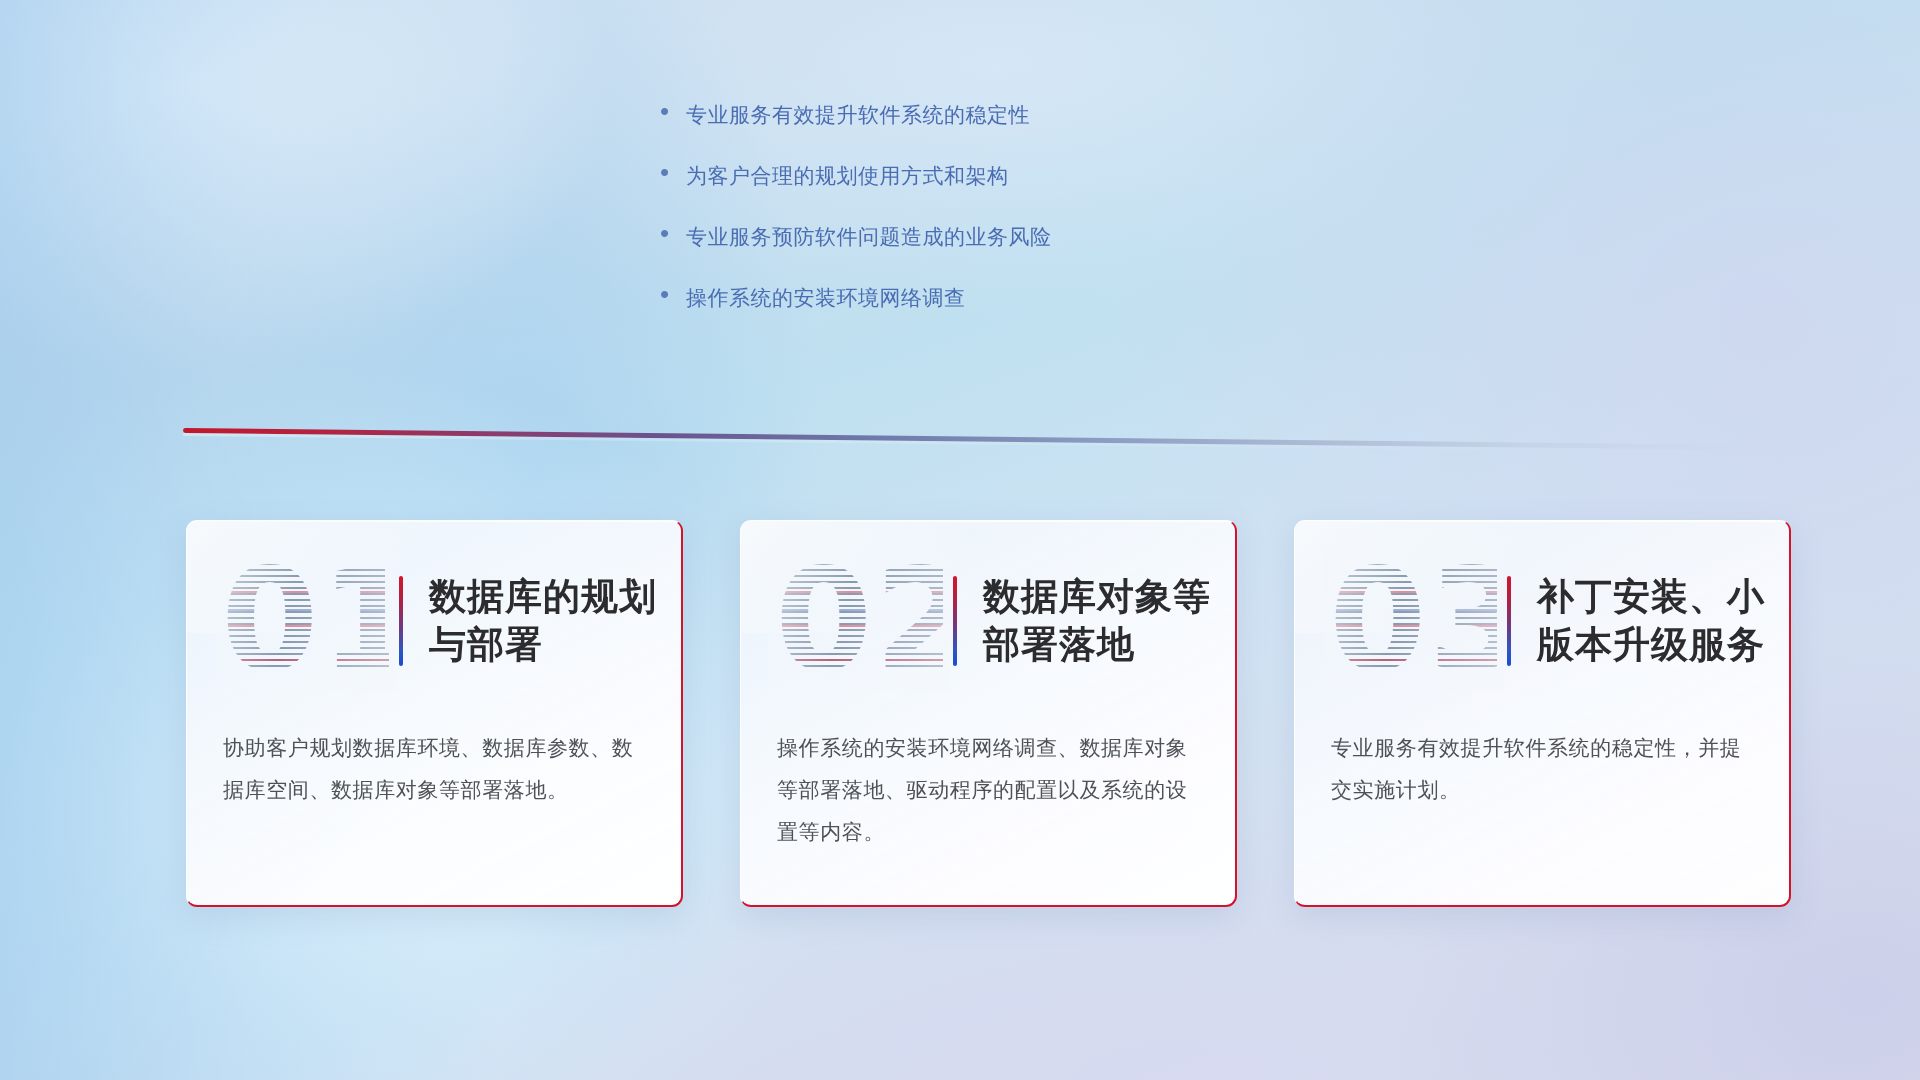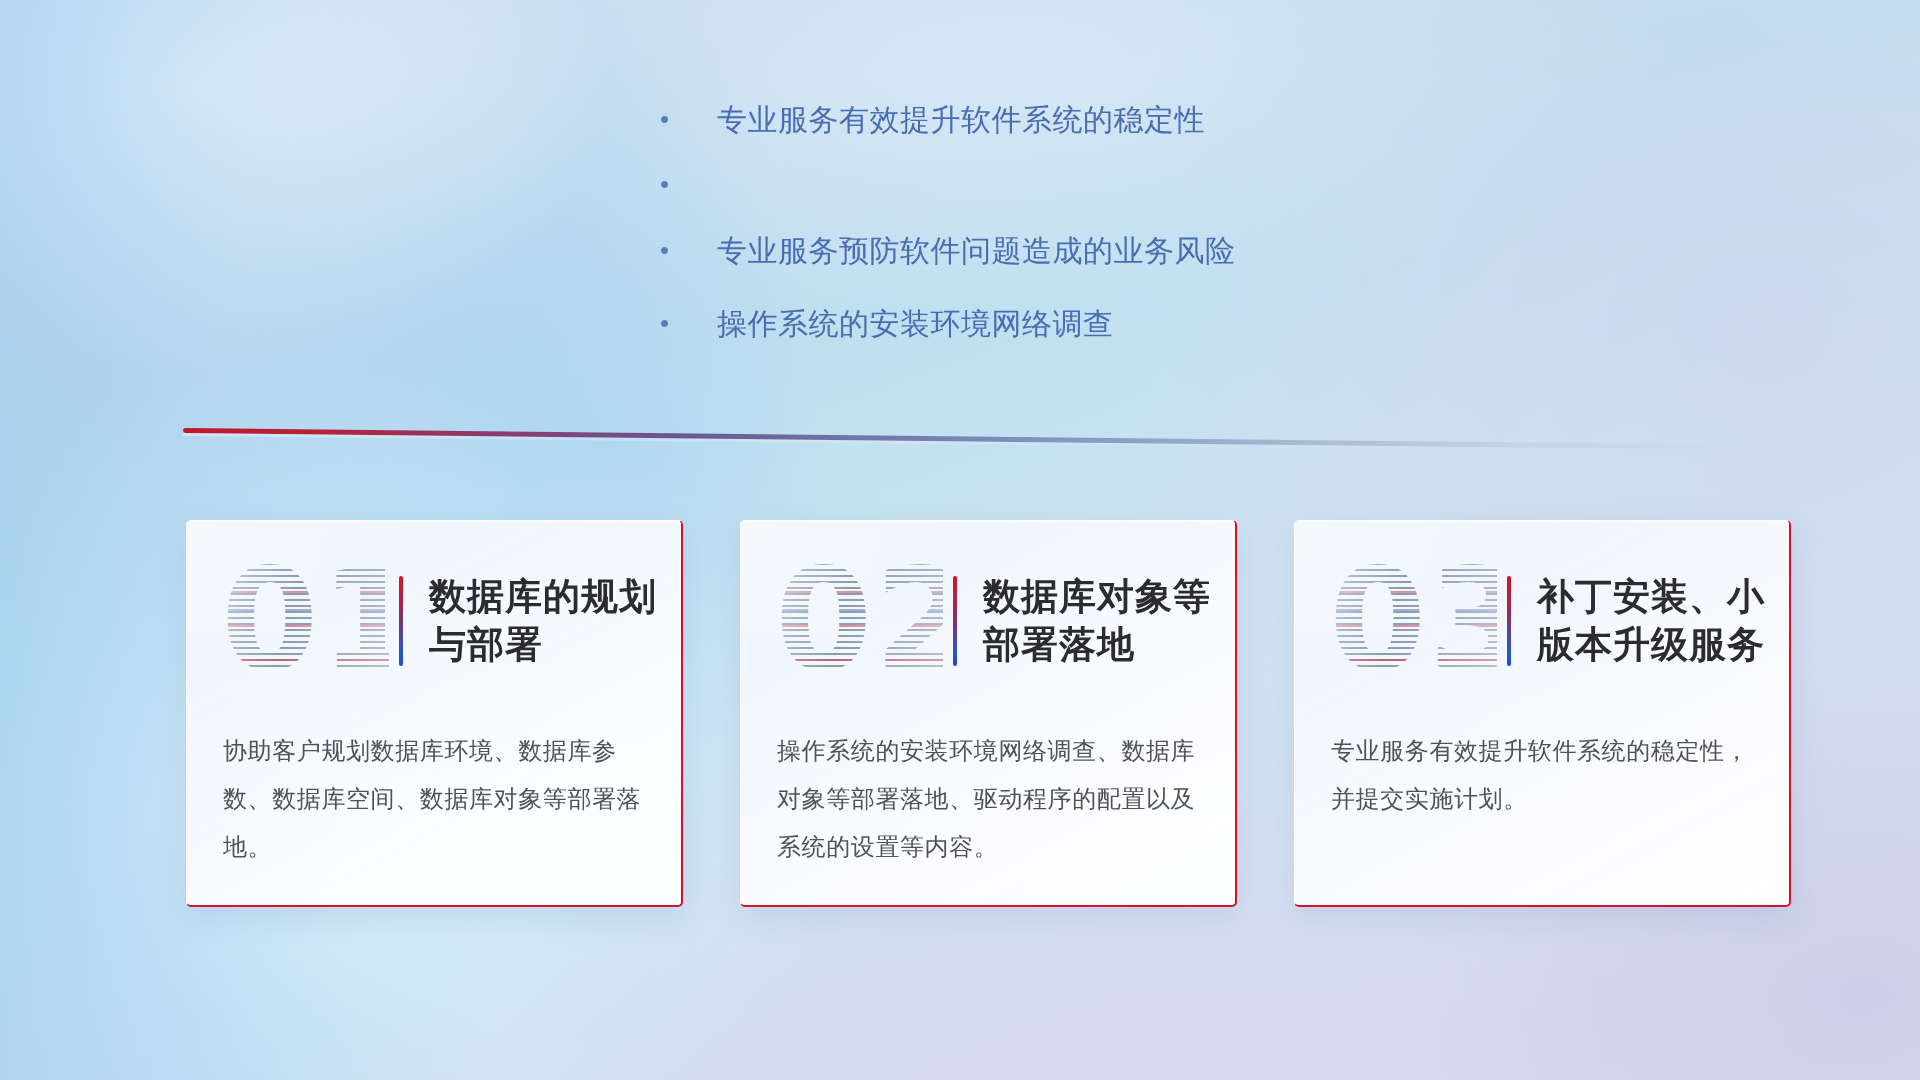--- a/index.html
+++ b/index.html
@@ -45,23 +45,22 @@
   .bullets {
     position:absolute; left:660px; top:100px; z-index:5;
     display:flex; flex-direction:column; gap:32px;
   }
   .bullet-row { display:flex; align-items:baseline; }
   .bullet-dot {
     width:26px; flex:0 0 26px; color:#5a7cba; font-size:26px; line-height:1;
     text-align:left; transform:translateY(-2px);
   }
   .bullet-text {
-    font-size:30px; color:#4a6cb3; letter-spacing:.5px; white-space:nowrap;
+    font-size:21px; color:#4a6cb3; letter-spacing:.5px; white-space:nowrap;
     font-weight:400;
-    margin-left:31px;
   }
 
   
   .divider-wrap {
     position:absolute; left:183px; top:420px; width:1560px; height:26px; z-index:5;
     transform:rotate(.62deg); transform-origin:left center;
   }
   .divider-line {
     position:absolute; left:0; top:8px; width:100%; height:5px; border-radius:3px;
     background:linear-gradient(90deg,
@@ -73,21 +72,21 @@
     position:absolute; left:0; top:13px; width:92%; height:3px; opacity:.38;
     background:linear-gradient(90deg, rgba(255,255,255,.9) 0%, rgba(255,255,255,.5) 40%, rgba(255,255,255,0) 100%);
   }
 
   
   .cards {
     position:absolute; left:186px; top:520px; z-index:6;
     display:flex; gap:57px;
   }
   .card {
-    position:relative; width:497px; height:387px; border-radius:5px;
+    position:relative; width:497px; height:387px; border-radius:11px;
     background:linear-gradient(152deg,
       rgba(236,244,251,.93) 0%,
       rgba(244,248,253,.93) 28%,
       rgba(249,251,254,.95) 52%,
       rgba(253,253,255,.97) 74%,
       rgba(255,255,255,.98) 100%);
     border-right:2.5px solid #d4132a;
     border-bottom:2.5px solid #d4132a;
     border-top:1px solid rgba(255,255,255,.85);
     border-left:1px solid rgba(255,255,255,.85);
@@ -153,21 +152,21 @@
     width:4px; height:90px; border-radius:2px; flex:0 0 4px; margin-right:26px;
     background:linear-gradient(180deg,#d6132b 0%, #a92447 30%, #6b3a86 58%, #2f56c0 82%, #1b4bd8 100%);
   }
   .card-title {
     font-size:37px; font-weight:700; color:#2c2c2e; line-height:1.30;
     letter-spacing:1px; max-width:252px;
   }
 
   .card-body {
     padding:0 36px 0 36px; margin-top:6px;
-    font-size:24px; line-height:2.0; color:#4e5257; letter-spacing:.6px;
+    font-size:21px; line-height:2.0; color:#4e5257; letter-spacing:.6px;
   }
 </style>
 </head>
 <body>
 
 <div class="bg bg-base"></div>
 <div class="bg bg-g6"></div>
 <div class="bg bg-g4"></div>
 <div class="bg bg-g3"></div>
 <div class="bg bg-g1"></div>
@@ -178,20 +177,21 @@
 
 <div class="bullets">
 
   <div class="bullet-row">
     <span class="bullet-dot">•</span>
     <span class="bullet-text">专业服务有效提升软件系统的稳定性</span>
   </div>
 
   <div class="bullet-row">
     <span class="bullet-dot">•</span>
+    <span class="bullet-text">为客户合理的规划使用方式和架构</span>
   </div>
 
   <div class="bullet-row">
     <span class="bullet-dot">•</span>
     <span class="bullet-text">专业服务预防软件问题造成的业务风险</span>
   </div>
 
   <div class="bullet-row">
     <span class="bullet-dot">•</span>
     <span class="bullet-text">操作系统的安装环境网络调查</span>

